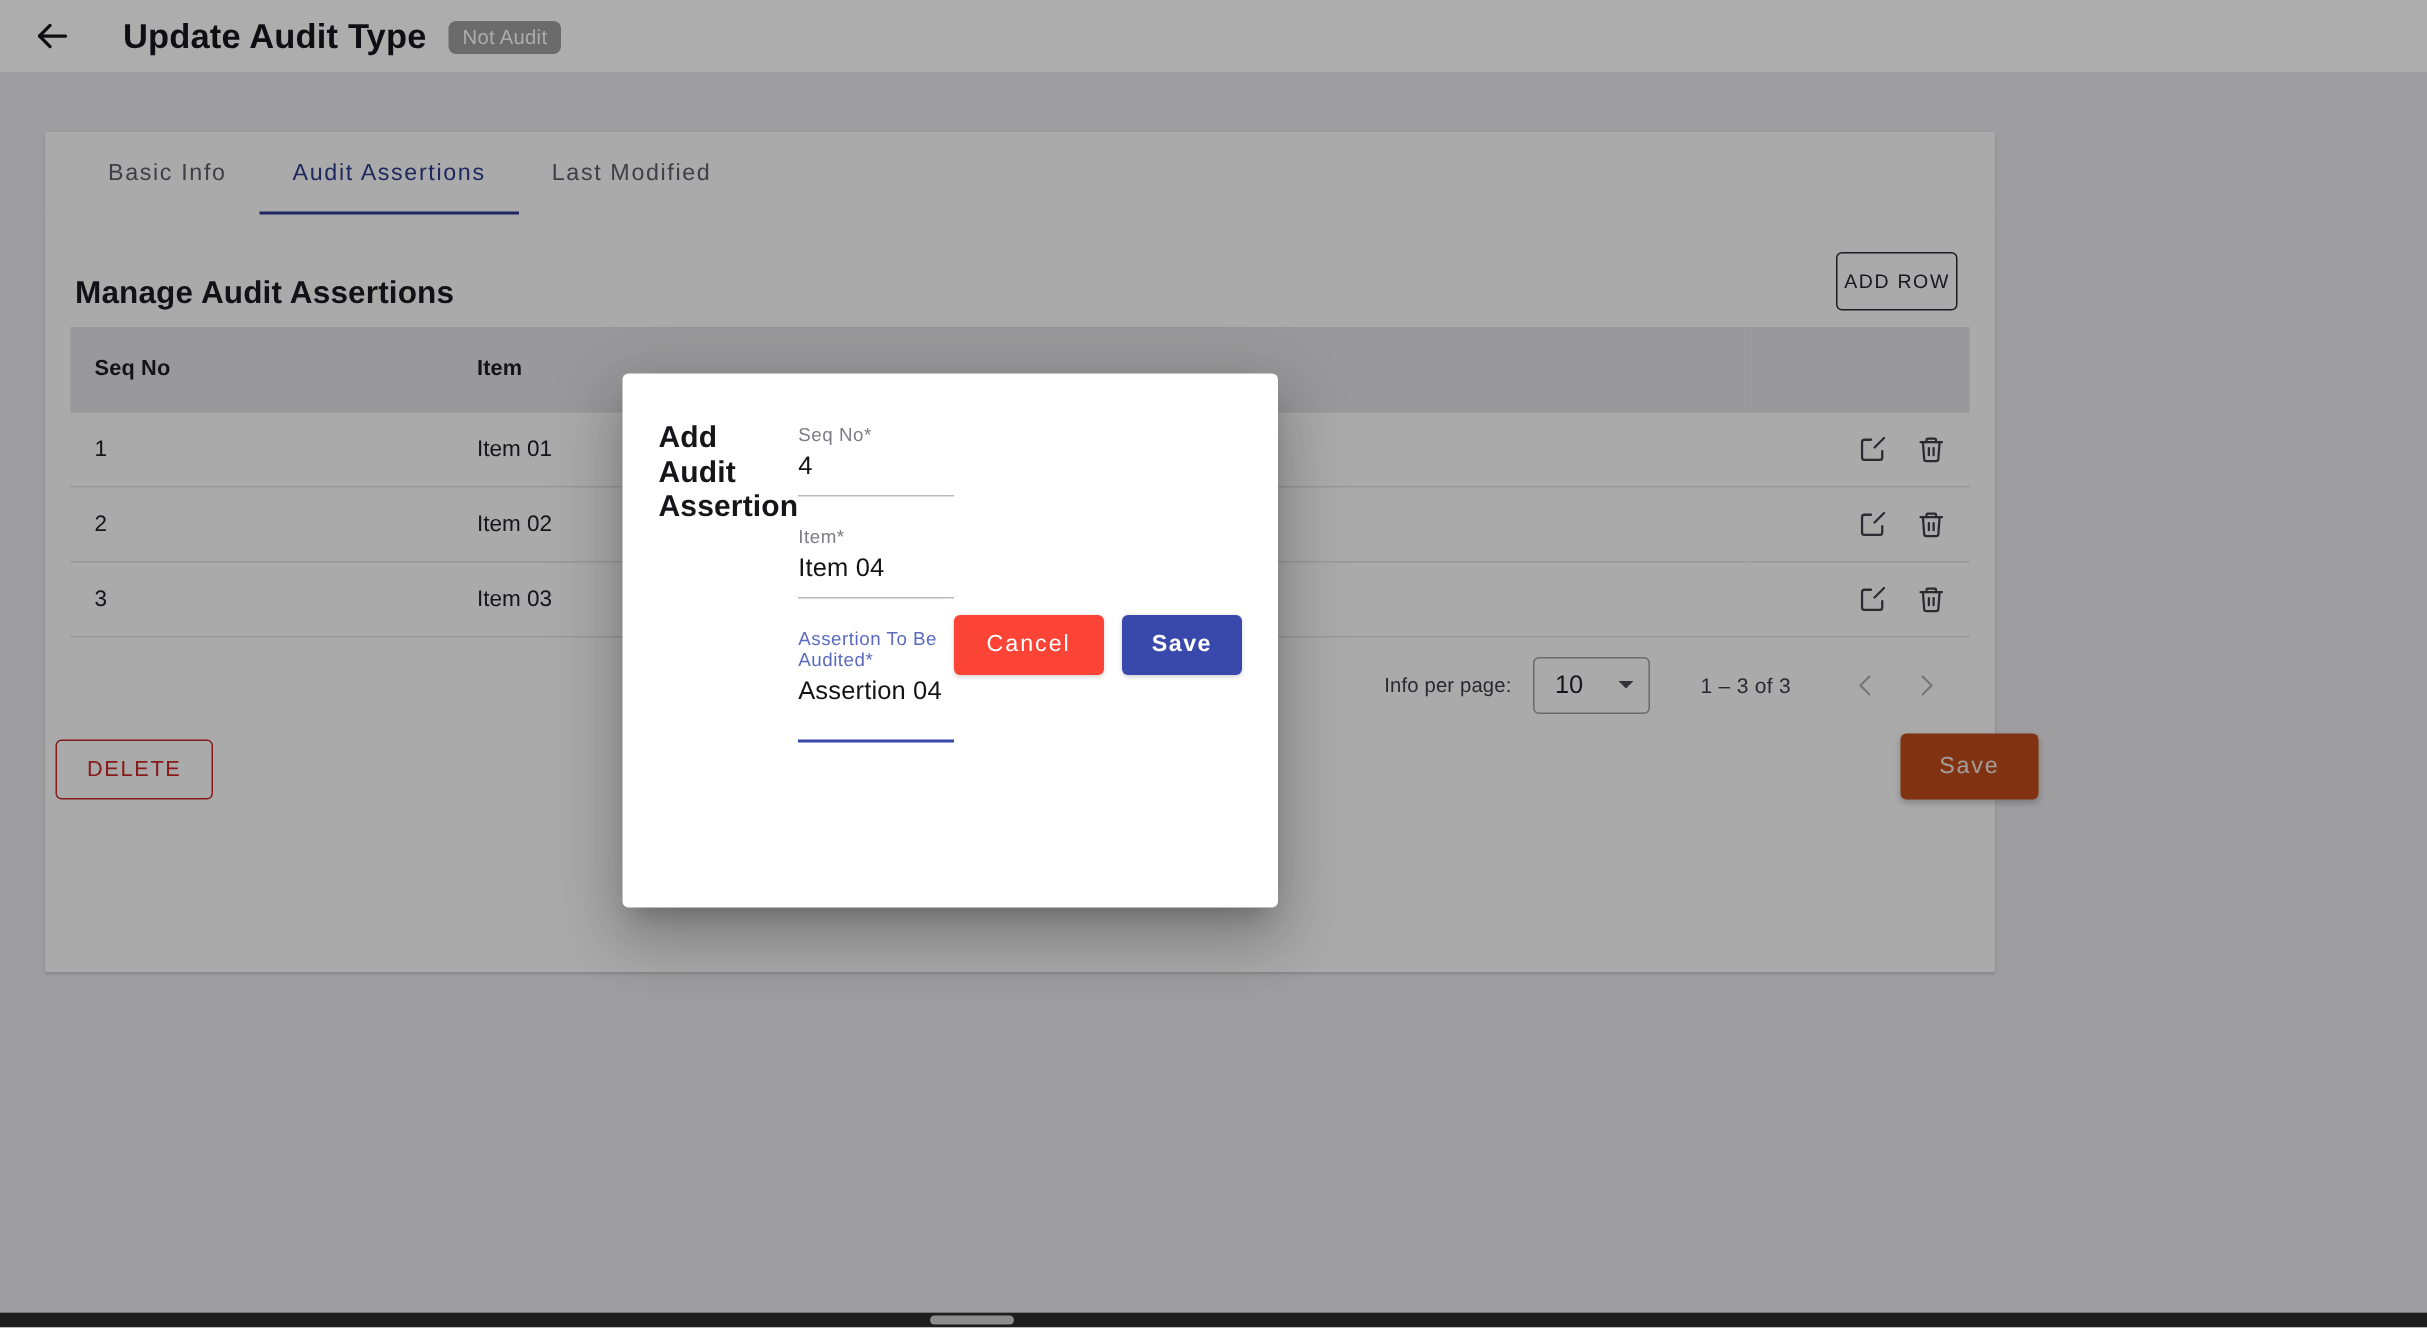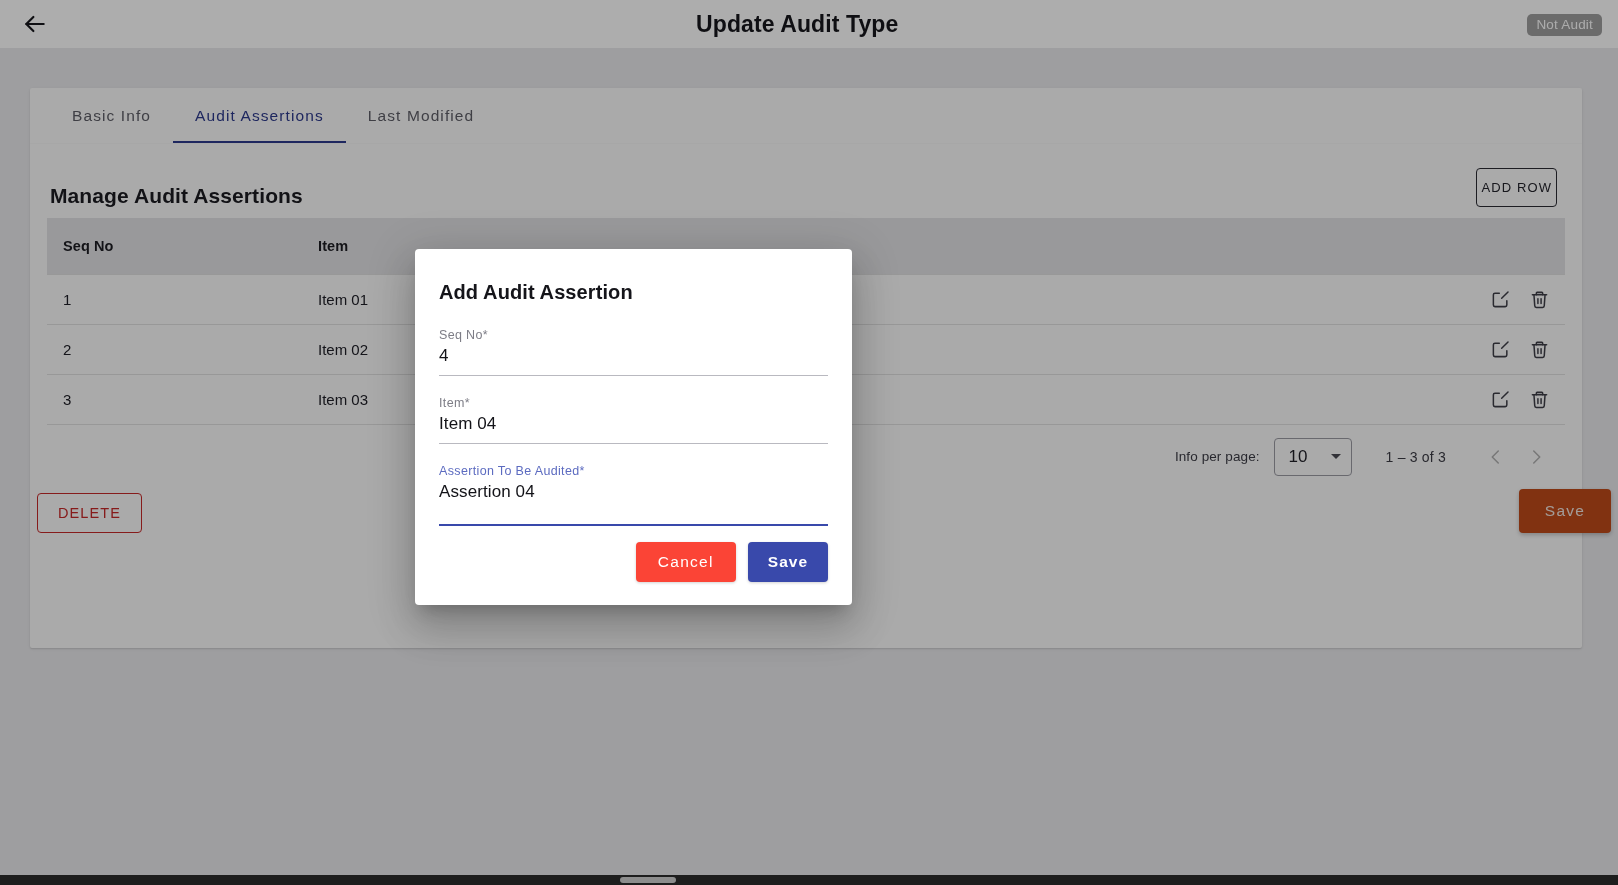--- a/index.html
+++ b/index.html
@@ -22,26 +22,25 @@
   
   #page {
     position: absolute;
     inset: 0 0 10px 0;
     background: #ffffff;
   }
 
   
   .appbar {
     position: absolute;
-    left: 0; top: 0; right: 16px; height: 48px;
+    left: 0; top: 0; right: 4px; height: 48px;
     background: #ffffff;
     display: flex; align-items: center;
     padding-left: 14px;
     z-index: 3;
-    justify-content: space-between;
   }
   .back-btn {
     width: 42px; height: 42px;
     display: flex; align-items: center; justify-content: center;
     border: none; background: transparent; cursor: pointer;
     border-radius: 50%;
     flex: 0 0 auto;
   }
   .back-btn svg { display: block; }
   .appbar-title {
@@ -68,21 +67,21 @@
   .page-body {
     position: absolute;
     left: 0; top: 48px; right: 0; bottom: 0;
     background: #e9e9ec;
     overflow: hidden;
   }
 
   .card {
     position: absolute;
     left: 30px; top: 40px;
-    width: 1552px;
+    width: 1300px;
     min-height: 560px;
     background: #fbfbfb;
     border-radius: 2px;
     box-shadow: 0 1px 3px rgba(0,0,0,.10), 0 1px 1px rgba(0,0,0,.06);
   }
 
   
   .tabs {
     display: flex;
     align-items: stretch;
@@ -266,21 +265,21 @@
     left: 415px; top: 249px;
     width: 437px; height: 356px;
     background: #ffffff;
     border-radius: 4px;
     box-shadow: 0 11px 15px -7px rgba(0,0,0,.20),
                 0 24px 38px 3px rgba(0,0,0,.14),
                 0 9px 46px 8px rgba(0,0,0,.12);
     z-index: 20;
     padding: 24px;
     display: flex;
-    flex-direction: column;
+    flex-direction: row;
   }
   .dialog-title {
     font-size: 20px;
     font-weight: bold;
     color: #15151a;
     margin: 8px 0 14px 0;
     letter-spacing: .1px;
   }
   .dialog-content { flex: 1 1 auto; }
 

